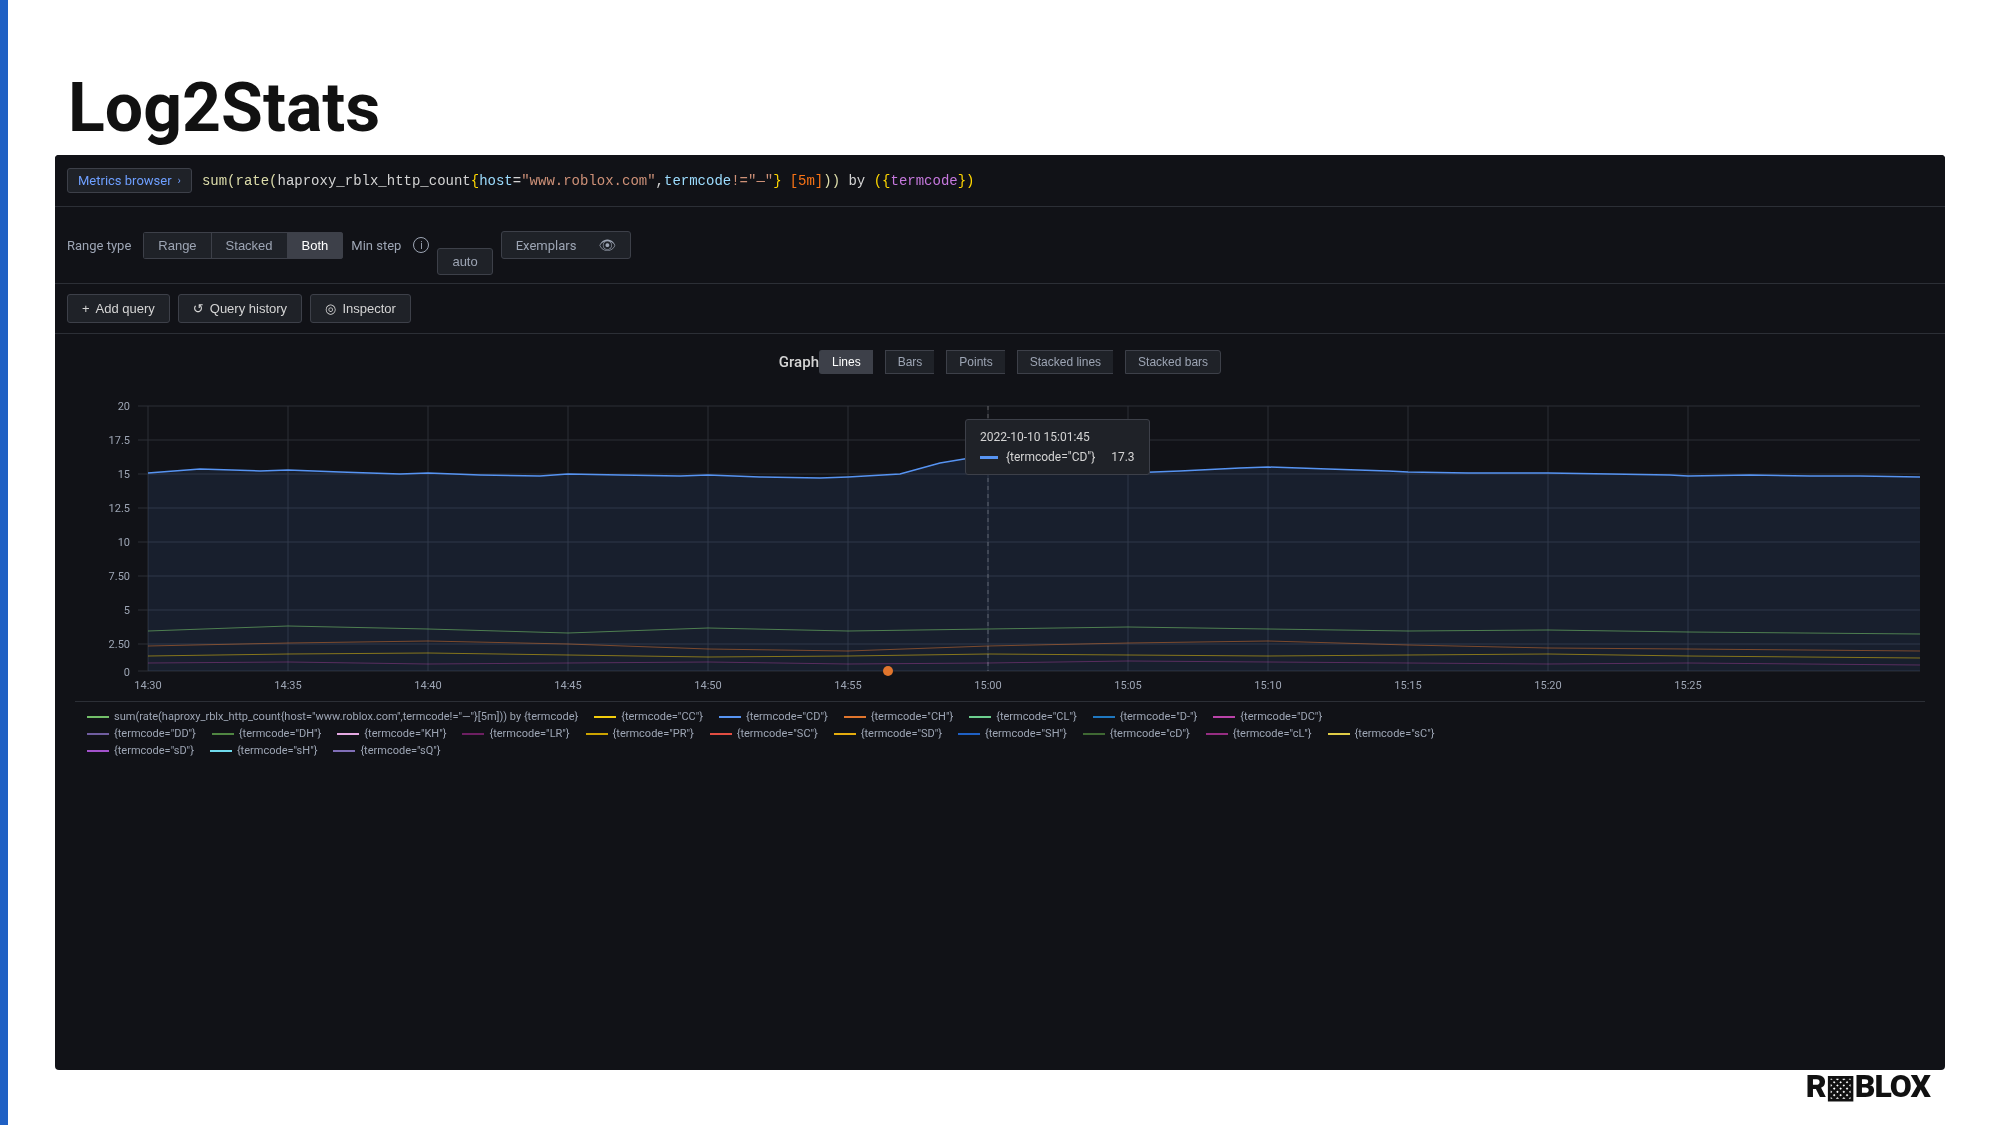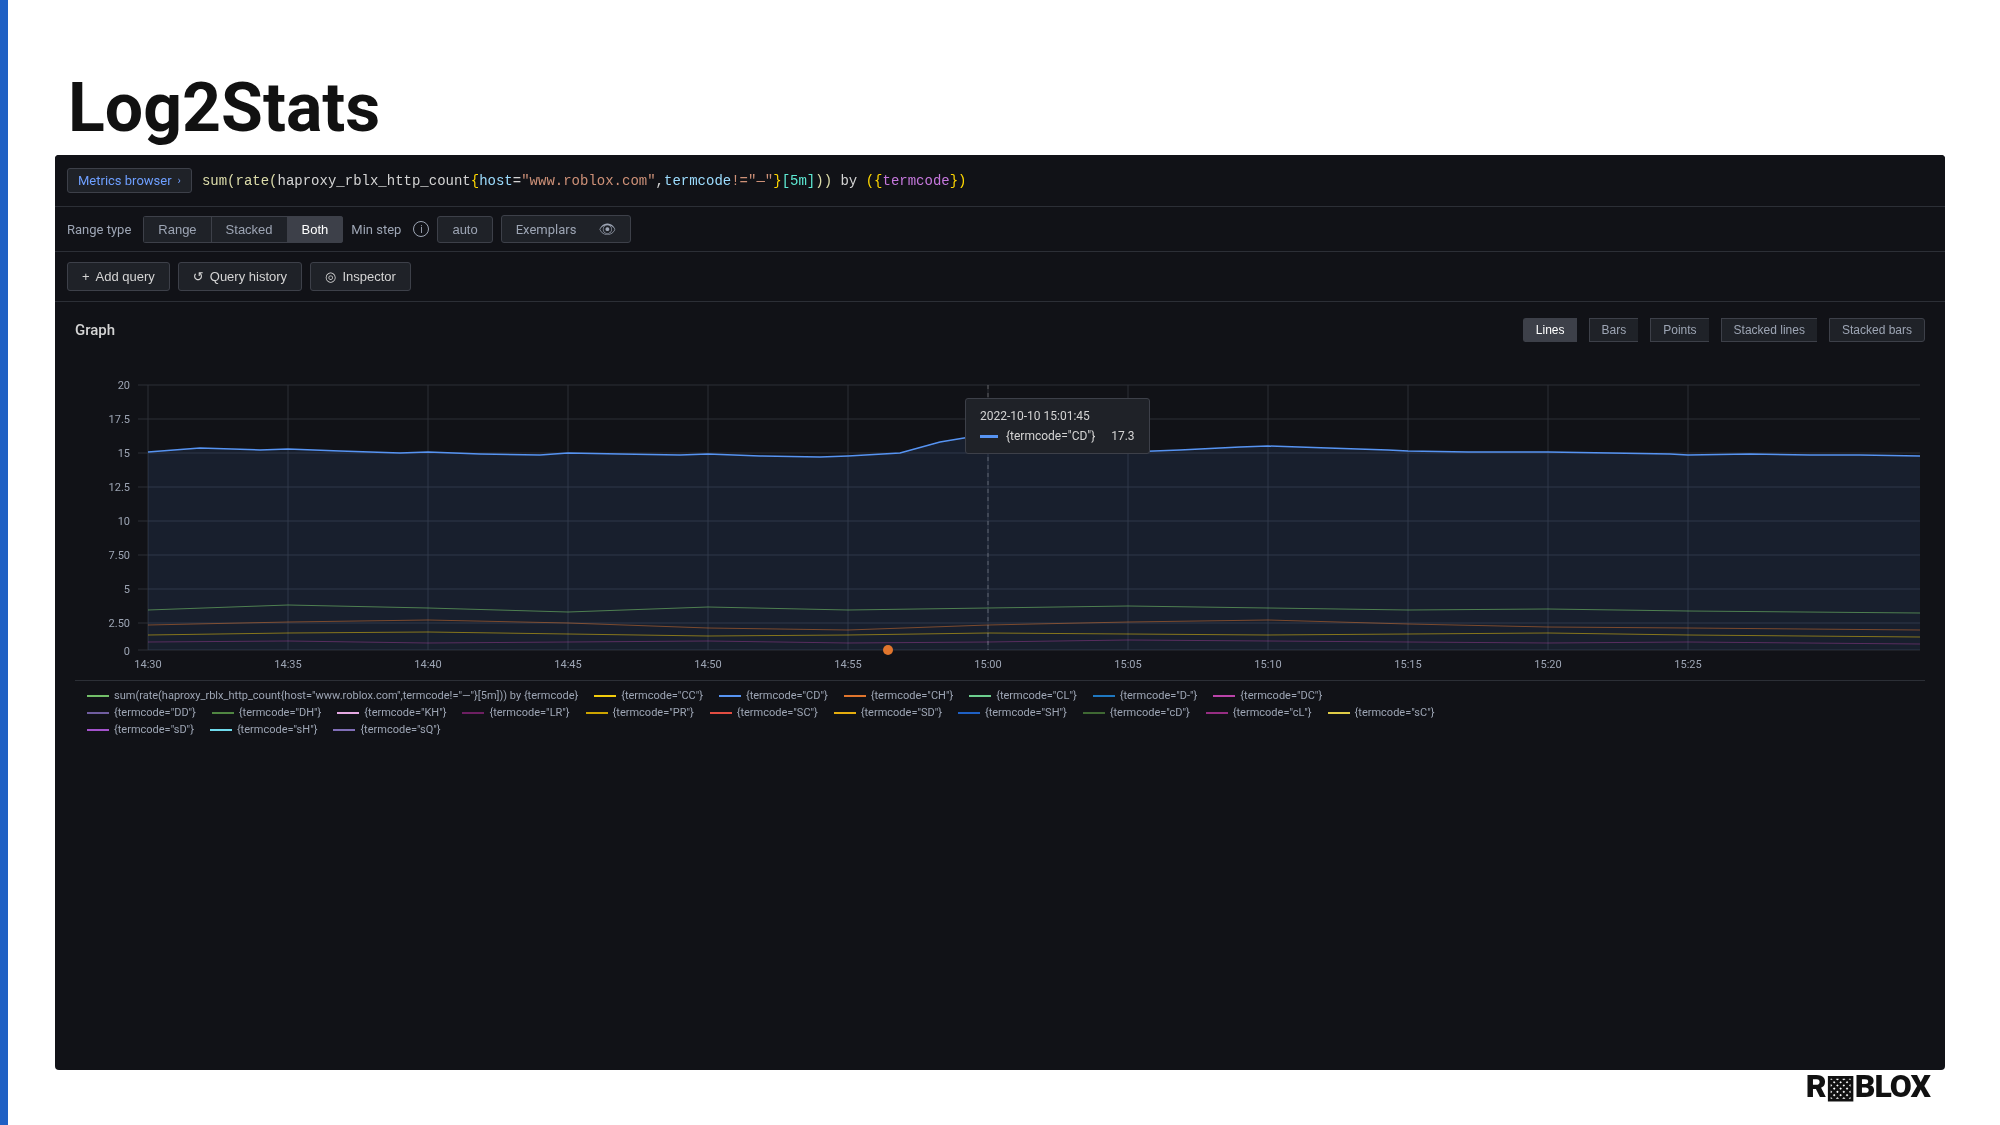--- a/index.html
+++ b/index.html
@@ -73,21 +73,21 @@
 
     .query-text {
       font-size: 14px;
       font-family: 'Courier New', monospace;
     }
 
     .qt-white { color: #d4d4d4; }
     .qt-func { color: #dcdcaa; }
     .qt-string { color: #ce9178; }
     .qt-key { color: #9cdcfe; }
-    .qt-green { color: #5eead4; }
+    .qt-green { color: #f97316; margin-left: 8px; }
     .qt-purple { color: #c678dd; }
     .qt-bracket { color: #ffd700; }
 
     
     .controls-row {
       display: flex;
       align-items: center;
       padding: 8px 12px;
       gap: 8px;
       border-bottom: 1px solid #2c2f36;
@@ -181,23 +181,23 @@
     }
 
     
     .graph-section {
       background: #111217;
       padding: 16px 20px 10px 20px;
     }
 
     .graph-header {
       display: flex;
-      justify-content: space-between;
-      align-items: center;
-      margin-bottom: 28px;
+      justify-content: center;
+      align-items: center;
+      margin-bottom: 17px;
     }
 
     .graph-title {
       color: #d4d4d4;
       font-size: 15px;
       font-weight: 500;
     }
 
     .graph-view-btns {
       display: flex;
@@ -385,21 +385,21 @@
 
   <div class="controls-row">
     <span class="label-text">Range type</span>
     <div class="btn-group">
       <button class="btn">Range</button>
       <button class="btn">Stacked</button>
       <button class="btn active">Both</button>
     </div>
     <span class="label-text">Min step</span>
     <span class="info-icon">i</span>
-    <button class="btn-group" style="padding:5px 14px;background:#1f2228;border:1px solid #3d4049;border-radius:3px;color:#9da5b4;font-size:13px;cursor:pointer;">
+    <button class="btn-group" style="padding:5px 14px;background:#1f2228;border:1px solid #3d4049;border-radius:3px;color:#9da5b4;font-size:13px;cursor:pointer;margin-top:33px;">
       <span>auto</span>
     </button>
     <div class="exemplars-btn">
       <span>Exemplars</span>
       <span class="eye-icon">👁</span>
     </div>
   </div>
 
   <div class="actions-row">
     <button class="action-btn">

